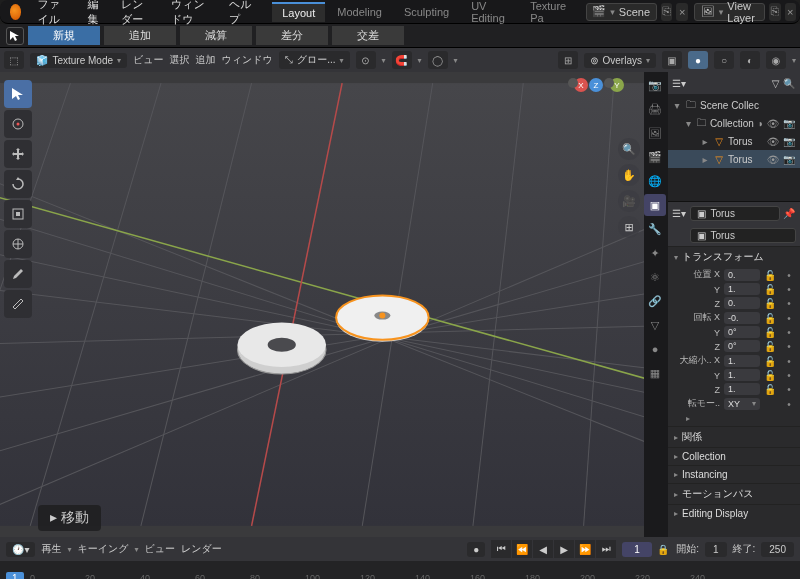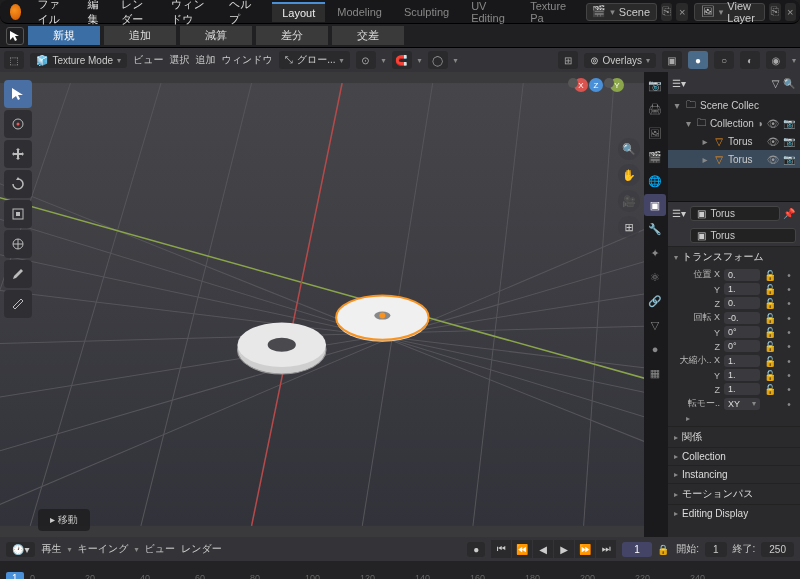--- a/index.html
+++ b/index.html
@@ -84,21 +84,21 @@
 #tlh .tb { padding:2px 6px; background:#2a2a2c; border-radius:3px; }
 #tlh .play { display:flex; gap:1px; }
 #tlh .play .b { width:20px; height:18px; background:#2a2a2c; display:flex; align-items:center; justify-content:center; }
 #tlh .num { background:#446; padding:2px 12px; border-radius:3px; color:#fff; }
 #tlh .num2 { background:#2a2a2c; padding:2px 8px; border-radius:3px; }
 #tlruler { height:24px; background:#232325; position:relative; display:flex; align-items:center; font-size:9px; color:#666; }
 #tlruler .tick { position:absolute; bottom:2px; }
 #tlruler .ph { position:absolute; left:6px; bottom:0; background:#4a90d9; color:#fff; padding:1px 6px; border-radius:2px; font-size:10px; }
 
 
-#movepop { position:absolute; left:38px; bottom:6px; background:rgba(30,30,32,.85); padding:4px 12px; border-radius:4px; font-size:10px; }
+#movepop { position:absolute; left:38px; bottom:6px; background:rgba(30,30,32,.85); padding:4px 12px; border-radius:4px; font-size:14px; }
 
 svg { display:block; }
 </style>
 </head>
 <body>
 
 <div id="topmenu">
   <div class="bl-logo"></div>
   <span class="mitem">ファイル</span>
   <span class="mitem">編集</span>

